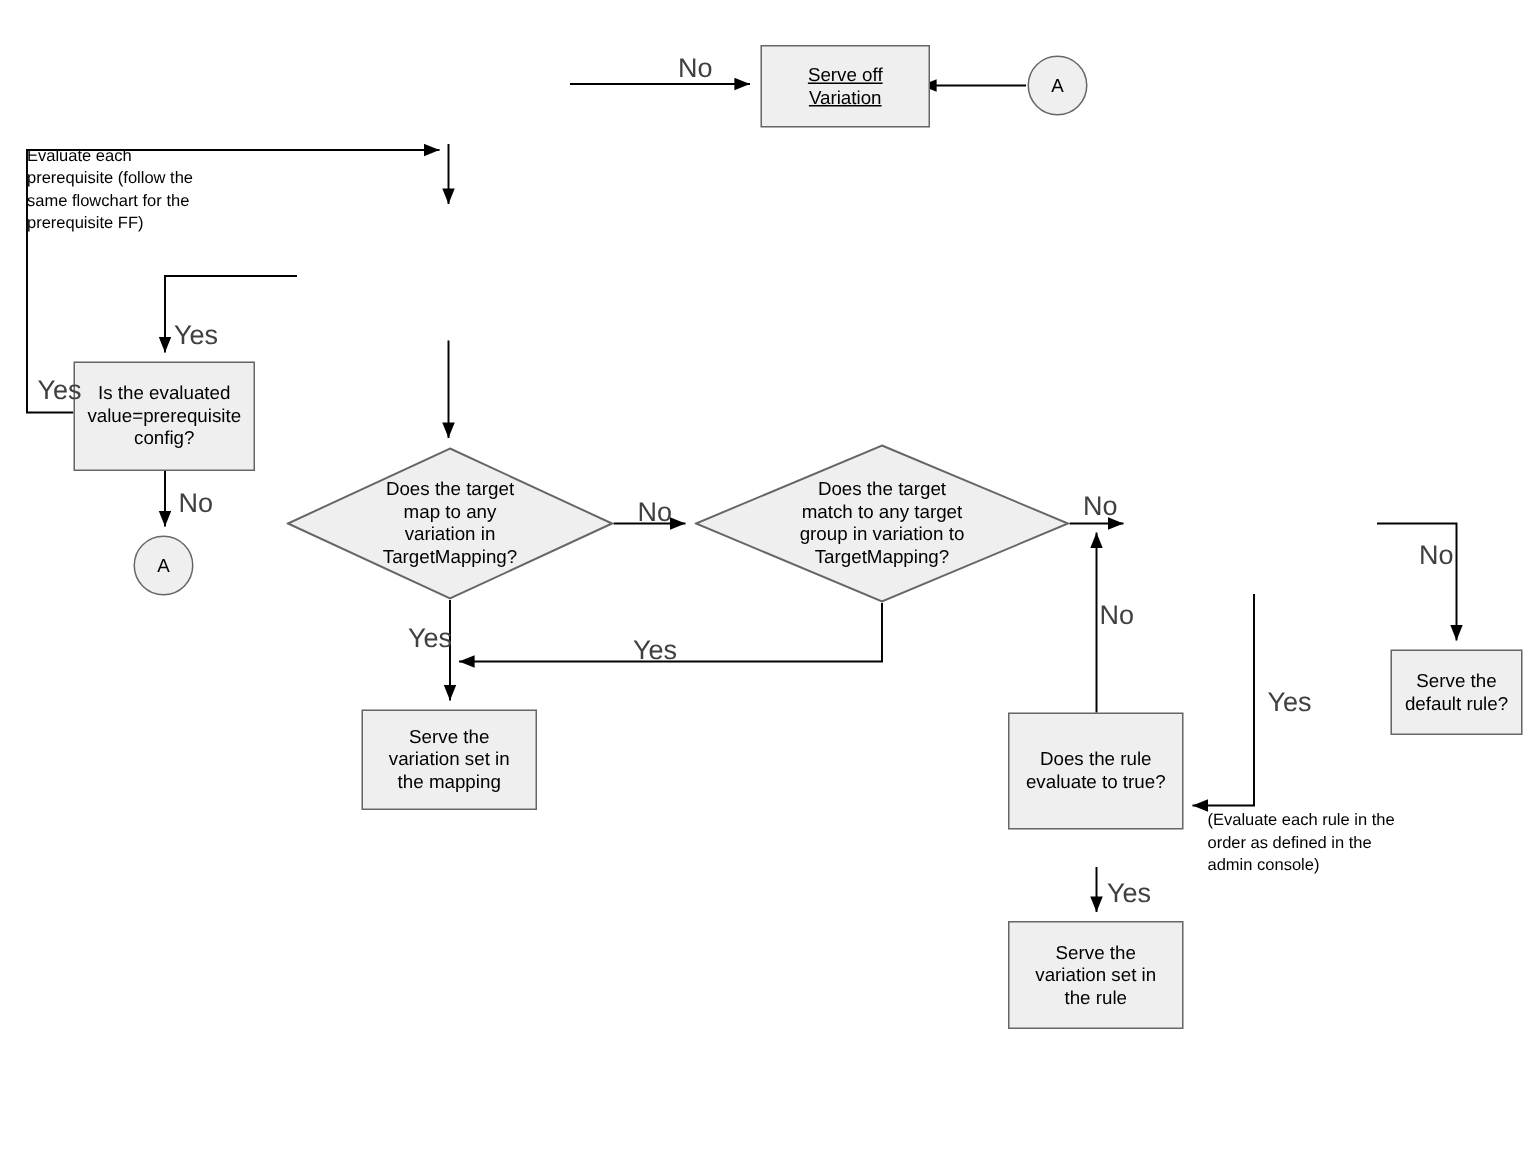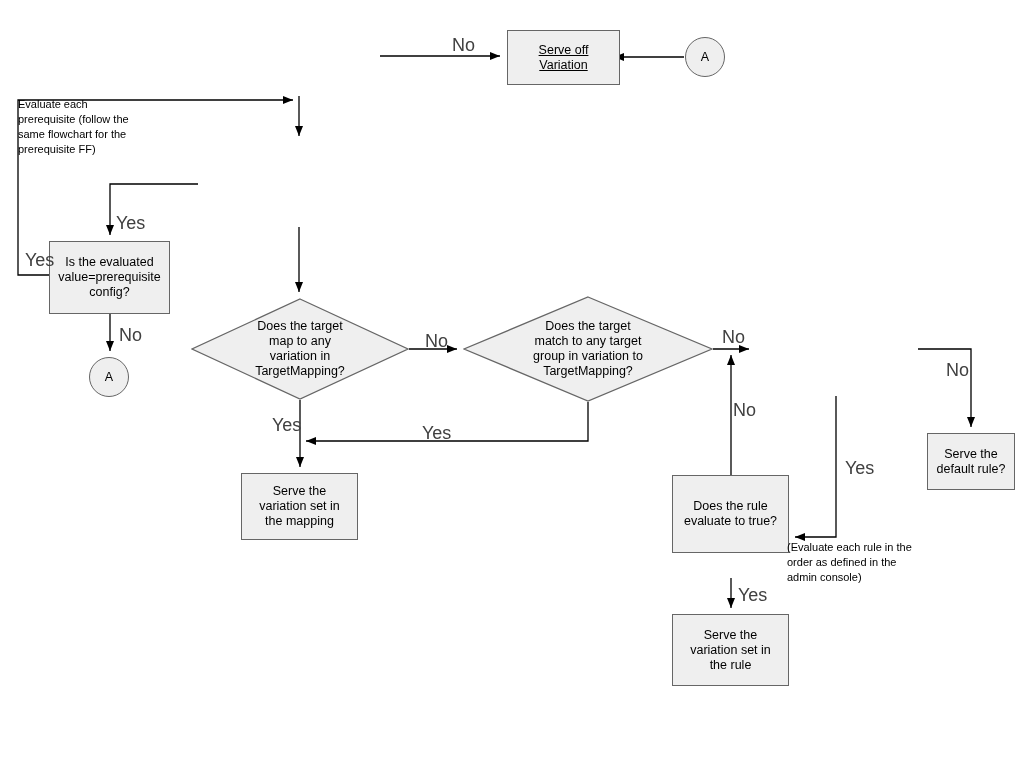--- a/index.html
+++ b/index.html
@@ -199,21 +199,21 @@
     <div class="label">Does the rule
 evaluate to true?</div>
   </div>
 
   <div class="node box" style="left:672px; top:614px; width:117px; height:72px;">
     <div class="label">Serve the
 variation set in
 the rule</div>
   </div>
 
-  <div class="note" style="left:787px; top:540px; width:150px;">(Evaluate each rule in the
+  <div class="note" style="left:805px; top:540px; width:150px;">(Evaluate each rule in the
 order as defined in the
 admin console)</div>
 
   <div class="edge-label" style="left:452px; top:38px;">No</div>
 
   <div class="edge-label" style="left:116px; top:216px;">Yes</div>
 
   <div class="edge-label" style="left:25px; top:253px;">Yes</div>
 
   <div class="edge-label" style="left:119px; top:328px;">No</div>

